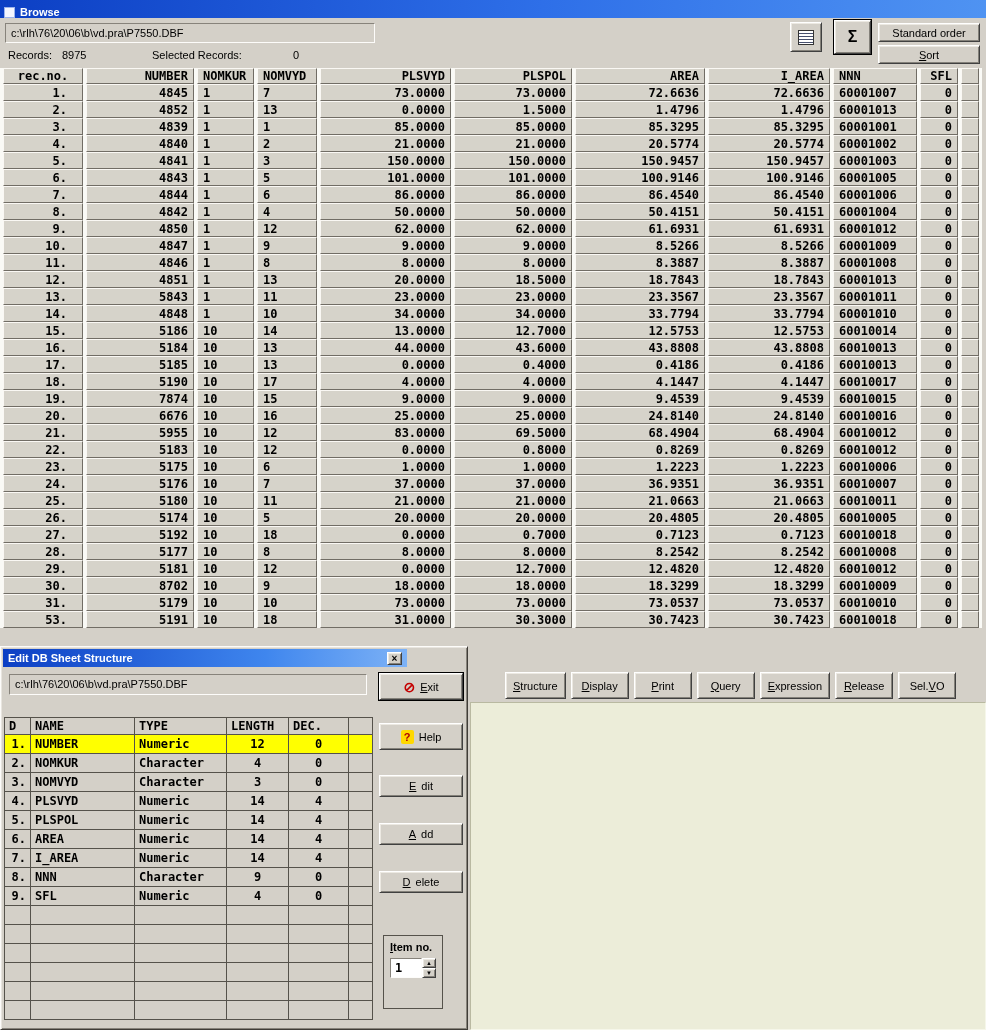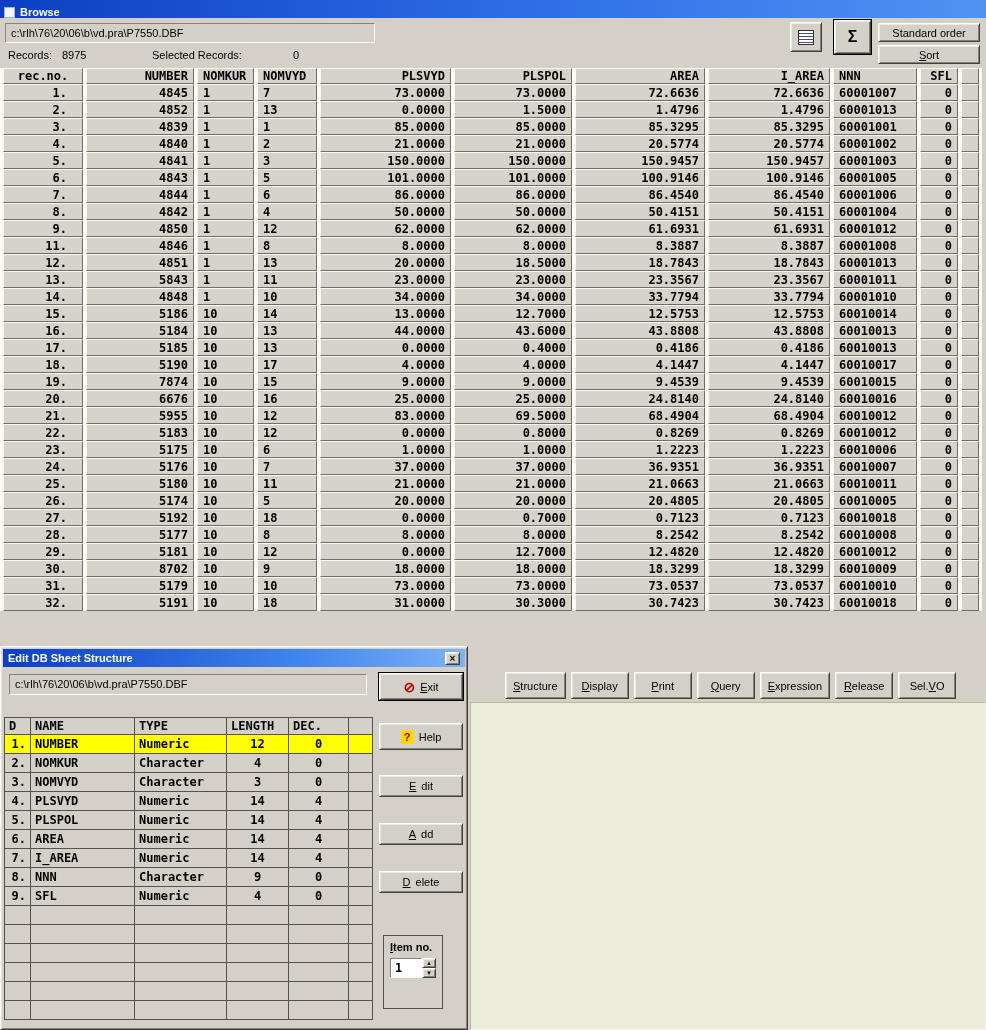--- a/index.html
+++ b/index.html
@@ -48,21 +48,21 @@
   .grid th:nth-child(6),.grid td:nth-child(6),
   .grid th:nth-child(7),.grid td:nth-child(7),
   .grid th:nth-child(8),.grid td:nth-child(8){text-align:right}
   .grid th:nth-child(9),.grid td:nth-child(9){text-align:left}
   .grid th:nth-child(10),.grid td:nth-child(10){text-align:right}
 
   
   .dialog{position:absolute;left:0;top:646px;width:468px;height:384px;background:#d4d0c8;
     border:1px solid;border-color:#fdfcfa #403d38 #403d38 #fdfcfa;
     box-shadow:inset 1px 1px 0 #e8e5df,inset -1px -1px 0 #87837b}
-  .dlg-titlebar{position:absolute;left:2px;top:2px;width:462px;height:18px;
+  .dlg-titlebar{position:absolute;left:2px;top:2px;width:404px;height:18px;
     background:linear-gradient(90deg,#0c3fc4 0%,#3f86ee 65%,#7db2f6 100%);
     display:flex;align-items:center;padding:0 5px;color:#fff;font-weight:bold;font-size:11px}
   .close-btn{margin-left:auto;width:15px;height:13px;font-size:10px;line-height:11px;font-weight:bold;padding:0}
   .dlg-pathbox{position:absolute;left:8px;top:27px;width:358px;height:21px;font-size:11px;line-height:19px;padding-left:5px;white-space:nowrap;overflow:hidden}
 
   .struct{position:absolute;left:3px;top:70px;width:368px;table-layout:fixed;border-collapse:collapse;
     font-family:"DejaVu Sans Mono",monospace;font-weight:bold;font-size:12px;color:#000}
   .struct th,.struct td{border:1px solid #55524b;height:19px;line-height:16px;padding:0 4px;
     overflow:hidden;white-space:nowrap;text-align:left;background:#d4d0c8}
   .struct thead th{height:17px}
@@ -263,20 +263,33 @@
           <td>12</td>
           <td>62.0000</td>
           <td>62.0000</td>
           <td>61.6931</td>
           <td>61.6931</td>
           <td>60001012</td>
           <td>0</td>
           <td></td>
         </tr>
         <tr>
+          <td>10.</td>
+          <td>4847</td>
+          <td>1</td>
+          <td>9</td>
+          <td>9.0000</td>
+          <td>9.0000</td>
+          <td>8.5266</td>
+          <td>8.5266</td>
+          <td>60001009</td>
+          <td>0</td>
+          <td></td>
+        </tr>
+        <tr>
           <td>11.</td>
           <td>4846</td>
           <td>1</td>
           <td>8</td>
           <td>8.0000</td>
           <td>8.0000</td>
           <td>8.3887</td>
           <td>8.3887</td>
           <td>60001008</td>
           <td>0</td>
@@ -536,21 +549,21 @@
           <td>10</td>
           <td>73.0000</td>
           <td>73.0000</td>
           <td>73.0537</td>
           <td>73.0537</td>
           <td>60010010</td>
           <td>0</td>
           <td></td>
         </tr>
         <tr>
-          <td>32.</td>
+          <td>53.</td>
           <td>5191</td>
           <td>10</td>
           <td>18</td>
           <td>31.0000</td>
           <td>30.3000</td>
           <td>30.7423</td>
           <td>30.7423</td>
           <td>60010018</td>
           <td>0</td>
           <td></td>

